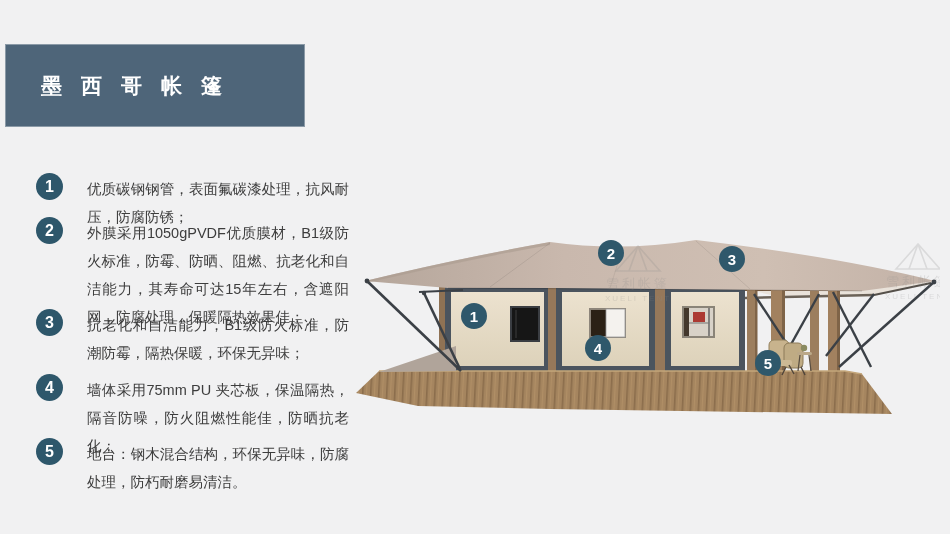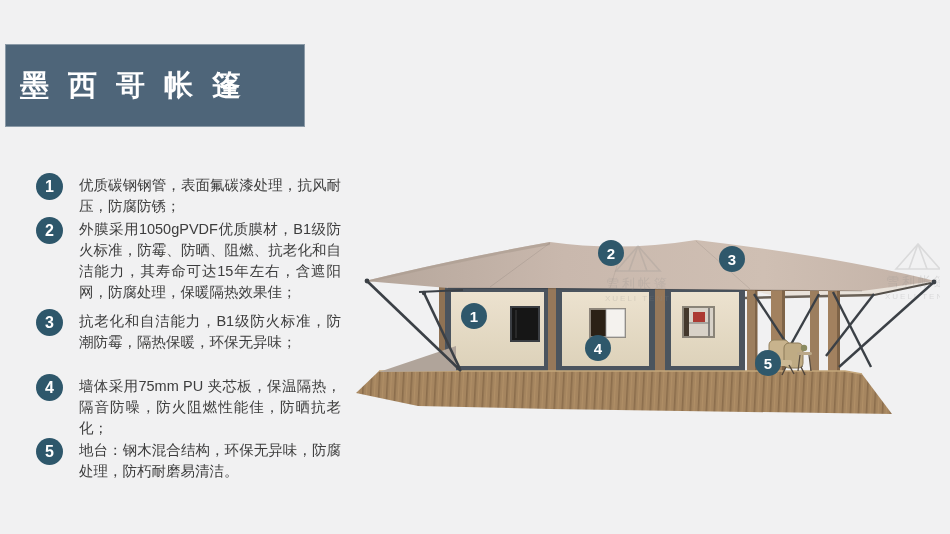--- a/index.html
+++ b/index.html
@@ -10,34 +10,34 @@
   }
   .slide{position:absolute;inset:0;}
 
   
   .banner{
     position:absolute;left:5px;top:44px;width:300px;height:83px;
     background:#4e6579;display:flex;align-items:center;
     box-shadow:0 0 0 1px rgba(255,255,255,.35) inset;
   }
   .banner .title{
-    color:#ffffff;font-size:29px;font-weight:bold;
-    letter-spacing:19px;padding-left:15px;white-space:nowrap;
+    color:#ffffff;font-size:21px;font-weight:bold;
+    letter-spacing:19px;padding-left:36px;white-space:nowrap;
   }
 
   
   .feature-item{position:absolute;left:36px;width:320px;display:flex;align-items:flex-start;}
   .num-badge{
     flex:0 0 27px;width:27px;height:27px;border-radius:50%;
     background:#2e576b;color:#fff;font-size:16px;font-weight:bold;
     display:flex;align-items:center;justify-content:center;margin-top:-2px;
   }
   .feature-text{
-    margin-left:16px;width:262px;color:#3d3d3d;
-    font-size:14.5px;line-height:21px;text-align:justify;
+    margin-left:24px;width:262px;color:#3d3d3d;
+    font-size:14.5px;line-height:28px;text-align:justify;
   }
 
   
   .tent-wrap{position:absolute;left:340px;top:200px;width:600px;height:235px;overflow:hidden;}
   .img-badge{
     position:absolute;width:26px;height:26px;border-radius:50%;
     background:#2f586b;color:#fff;font-size:15px;font-weight:bold;
     display:flex;align-items:center;justify-content:center;
   }
 </style>

